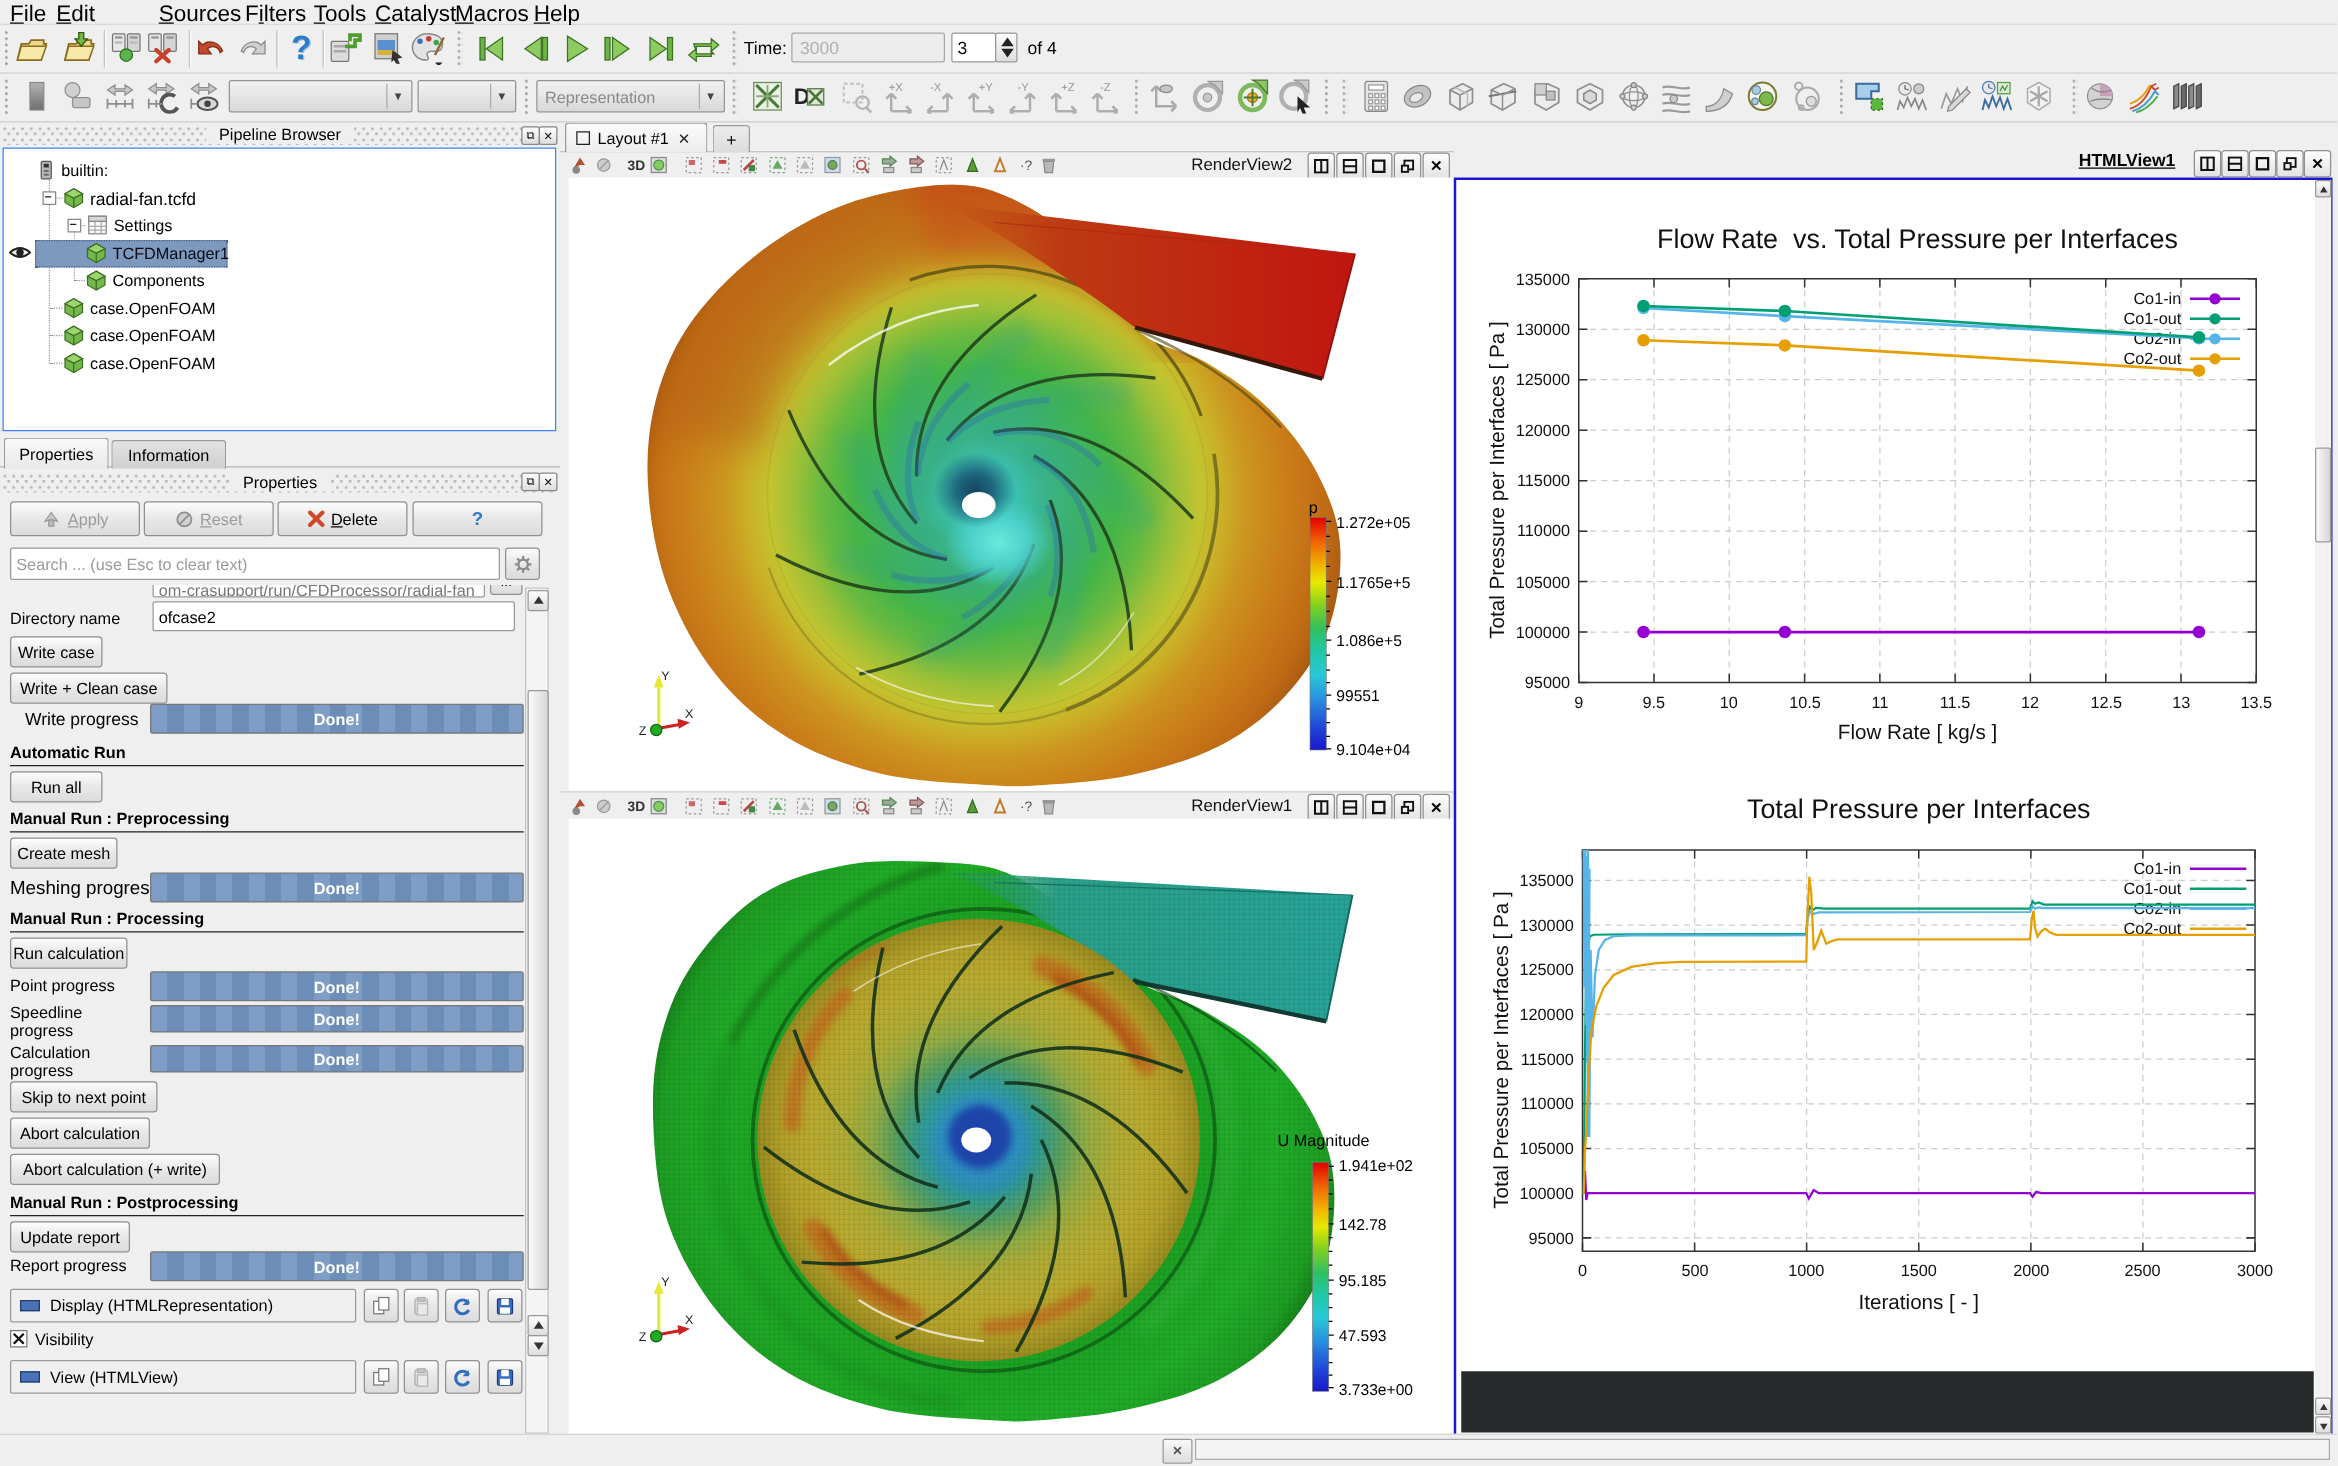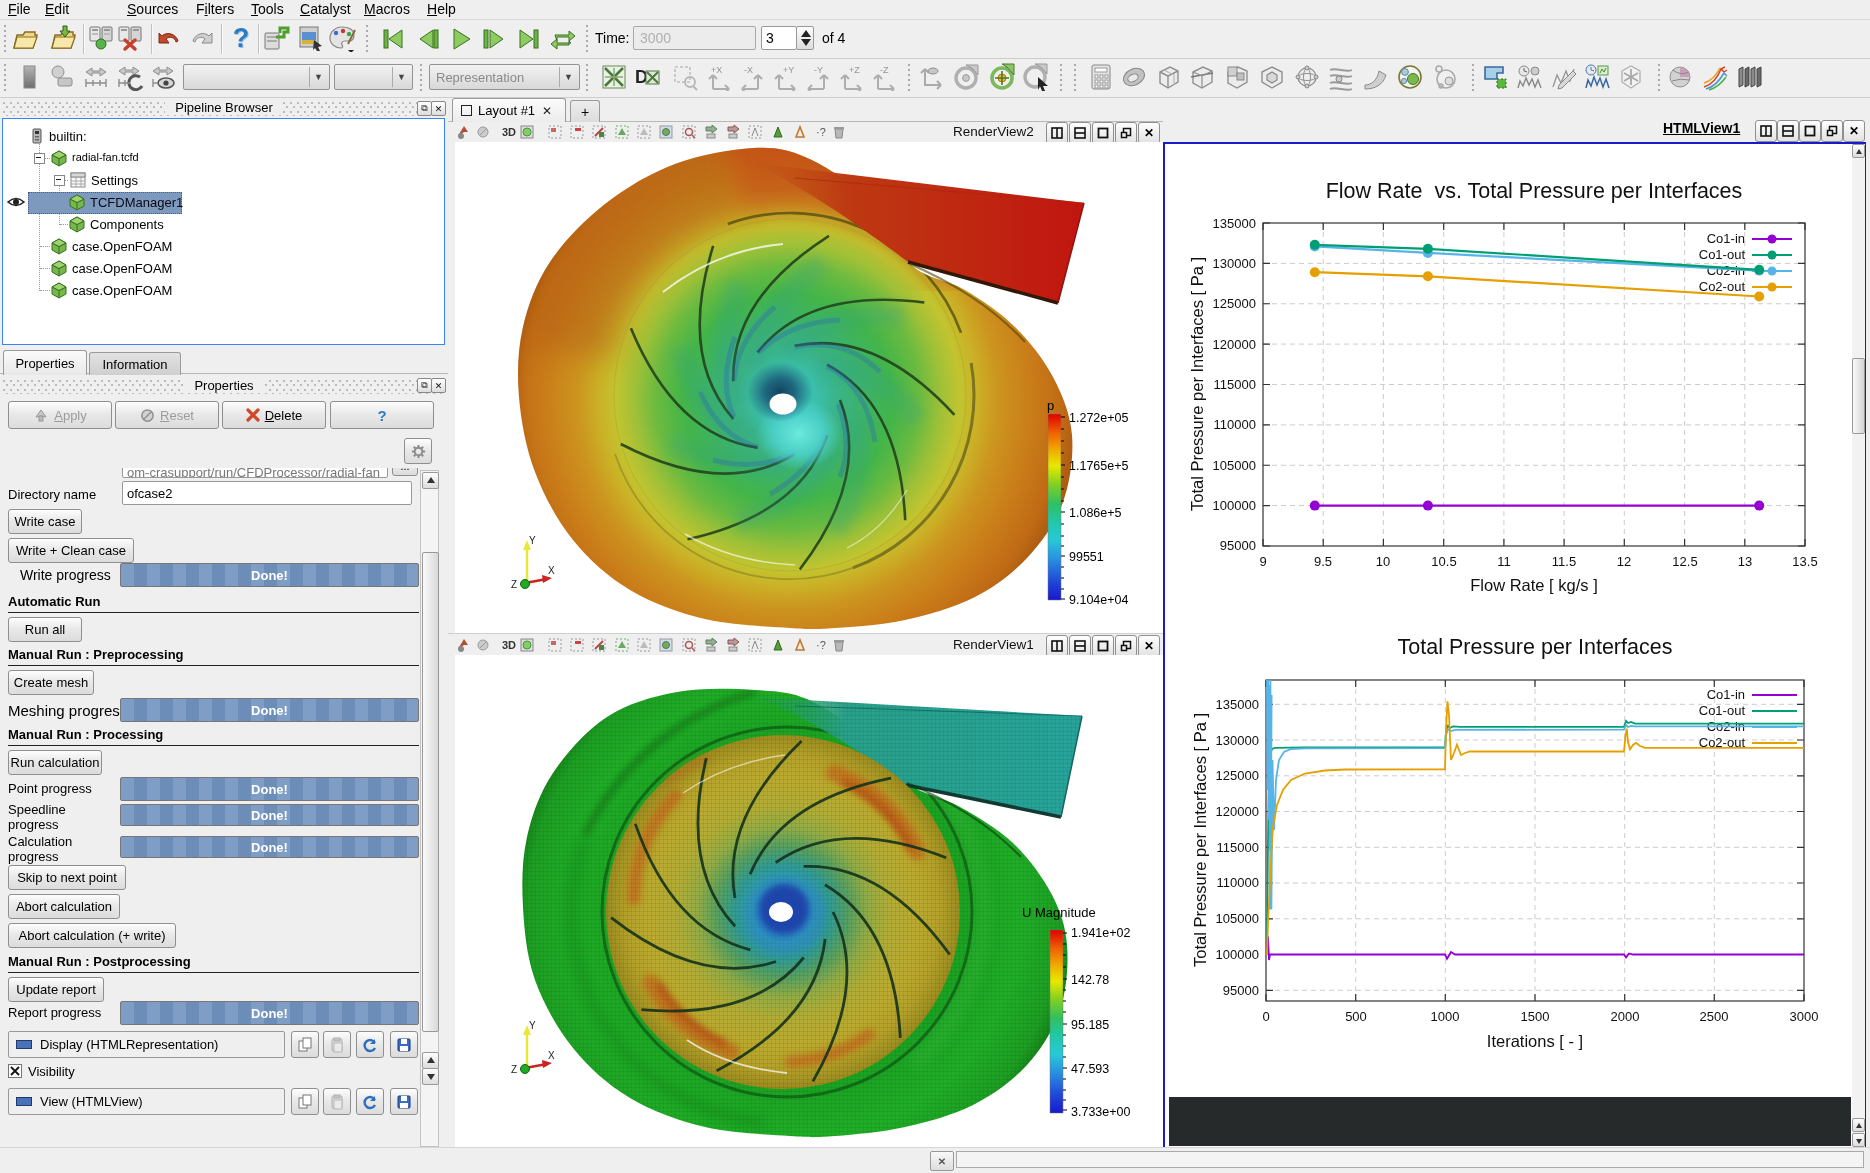--- a/index.html
+++ b/index.html
@@ -7,21 +7,21 @@
 .abs{position:absolute;}
 .btn{position:absolute;background:linear-gradient(#fdfdfd,#e9e9e9 45%,#dcdcdc);border:1px solid #8f8f8f;border-radius:3px;font-size:13px;color:#000;display:flex;align-items:center;justify-content:center;box-sizing:border-box;}
 .prog{position:absolute;border:1px solid #777;border-radius:2px;background:#7092be;color:#fff;font-weight:bold;font-size:13px;display:flex;align-items:center;justify-content:center;box-sizing:border-box;background-image:repeating-linear-gradient(90deg,rgba(255,255,255,0.10) 0 13px,rgba(0,0,0,0.035) 13px 26px);}
 .hdrsec{position:absolute;font-size:13px;font-weight:bold;color:#000;border-bottom:1px solid #222;box-sizing:border-box;}
 .dockhdr{position:absolute;font-size:13px;color:#000;text-align:center;background:
  radial-gradient(circle 1px at 2px 3px, #bbb 1px, transparent 1.4px),
  radial-gradient(circle 1px at 5px 7px, #bbb 1px, transparent 1.4px);background-size:7px 9px;}
 .dockhdr span{background:#efefef;padding:0 10px;}
 .winbtn{position:absolute;width:13px;height:13px;border:1px solid #888;border-radius:2px;background:linear-gradient(#fff,#ddd);font-size:9px;display:flex;align-items:center;justify-content:center;color:#111;}
 .field{position:absolute;background:#fff;border:1px solid #999;border-radius:2px;box-sizing:border-box;font-size:13px;display:flex;align-items:center;padding-left:4px;}
-.menu{font-size:14px;color:#000;position:absolute;top:1px;}
+.menu{font-size:18px;color:#000;position:absolute;top:1px;}
 .menu u{text-decoration:underline;}
 .sepv{position:absolute;width:1px;background:#c2c2c2;box-shadow:1px 0 0 #fafafa;}
 .dotsep{position:absolute;width:4px;background:radial-gradient(circle 1px at 1px 2px,#aaa 1px,transparent 1.4px);background-size:4px 5px;}
 .ticon{position:absolute;width:28px;height:28px;}
 .combo{position:absolute;background:linear-gradient(#f2f2f2,#d8d8d8);border:1px solid #949494;border-radius:2px;box-sizing:border-box;font-size:13px;color:#8a8a8a;display:flex;align-items:center;padding-left:6px;}
 .combo .arr{position:absolute;right:2px;top:2px;bottom:2px;width:17px;border-left:1px solid #aaa;display:flex;align-items:center;justify-content:center;color:#444;font-size:9px;}
 .tbtn{position:absolute;width:20px;height:20px;border:1px solid #8f8f8f;border-radius:3px;background:linear-gradient(#fefefe,#e2e2e2);display:flex;align-items:center;justify-content:center;}
 </style>
 </head>
 <body>
@@ -402,21 +402,21 @@
       </svg>
   <div class="abs" style="left:46px;top:10px;font-size:13px;">builtin:</div>
 
   <div class="abs" style="left:31px;top:34px;width:9px;height:9px;background:#fff;border:1px solid #888;"></div>
   <div class="abs" style="left:33px;top:38px;width:5px;height:1px;background:#222;"></div>
   <svg class="abs" style="left:47px;top:30px;width:18px;height:18px;" viewBox="0 0 18 18">
         <path d="M2 6 L9 2 L16 6 L16 13 L9 17 L2 13 Z" fill="#74b74a" stroke="#3c6e22"></path>
         <path d="M2 6 L9 9.5 L16 6 M9 9.5 L9 17" fill="none" stroke="#3c6e22"></path>
         <path d="M2 6 L9 2 L16 6 L9 9.5 Z" fill="#9cd46e" stroke="#3c6e22"></path>
       </svg>
-  <div class="abs" style="left:69px;top:32px;font-size:11px;">radial-fan.tcfd</div>
+  <div class="abs" style="left:69px;top:32px;font-size:14px;">radial-fan.tcfd</div>
 
   <div class="abs" style="left:51px;top:56px;width:9px;height:9px;background:#fff;border:1px solid #888;"></div>
   <div class="abs" style="left:53px;top:60px;width:5px;height:1px;background:#222;"></div>
   <svg class="abs" style="left:66px;top:52px;width:18px;height:18px;" viewBox="0 0 18 18">
         <rect x="2" y="2" width="14" height="14" fill="#f8f8f8" stroke="#888"></rect>
         <path d="M2 6 L16 6 M2 10 L16 10 M2 13 L16 13 M7 2 L7 16 M12 2 L12 16" stroke="#aaa" fill="none"></path>
         <rect x="2" y="2" width="14" height="4" fill="#d8d8d8" stroke="#888"></rect>
       </svg>
   <div class="abs" style="left:88px;top:54px;font-size:13px;">Settings</div>
 
@@ -482,20 +482,21 @@
   <span><u>R</u>eset</span>
     </div>
 <div class="btn" style="left:222px;top:304px;width:104px;height:28px;">
   <svg width="14" height="14" viewBox="0 0 14 14" style="margin-right:5px;">
         <path d="M2 2 L12 12 M12 2 L2 12" stroke="#d04828" stroke-width="3.2" stroke-linecap="round"></path>
       </svg>
   <span><u>D</u>elete</span>
     </div>
 <div class="btn" style="left:330px;top:304px;width:104px;height:28px;color:#2d7bc4;font-weight:bold;font-size:15px;">?</div>
 
+<div class="field" style="left:8px;top:341px;width:392px;height:26px;color:#9a9a9a;">Search ... (use Esc to clear text)</div>
 <div class="btn" style="left:404px;top:341px;width:28px;height:26px;">
  <svg width="17" height="17" viewBox="0 0 18 18">
         <circle cx="9" cy="9" r="4" fill="none" stroke="#8a8a8a" stroke-width="2"></circle>
         <g stroke="#8a8a8a" stroke-width="2">
           <path d="M9 2 L9 4.5 M9 13.5 L9 16 M2 9 L4.5 9 M13.5 9 L16 9 M4 4 L5.8 5.8 M12.2 12.2 L14 14 M14 4 L12.2 5.8 M5.8 12.2 L4 14"></path>
         </g>
       </svg>
 </div>
 
 <div class="abs" style="left:0;top:371px;width:420px;height:679px;overflow:hidden;">

